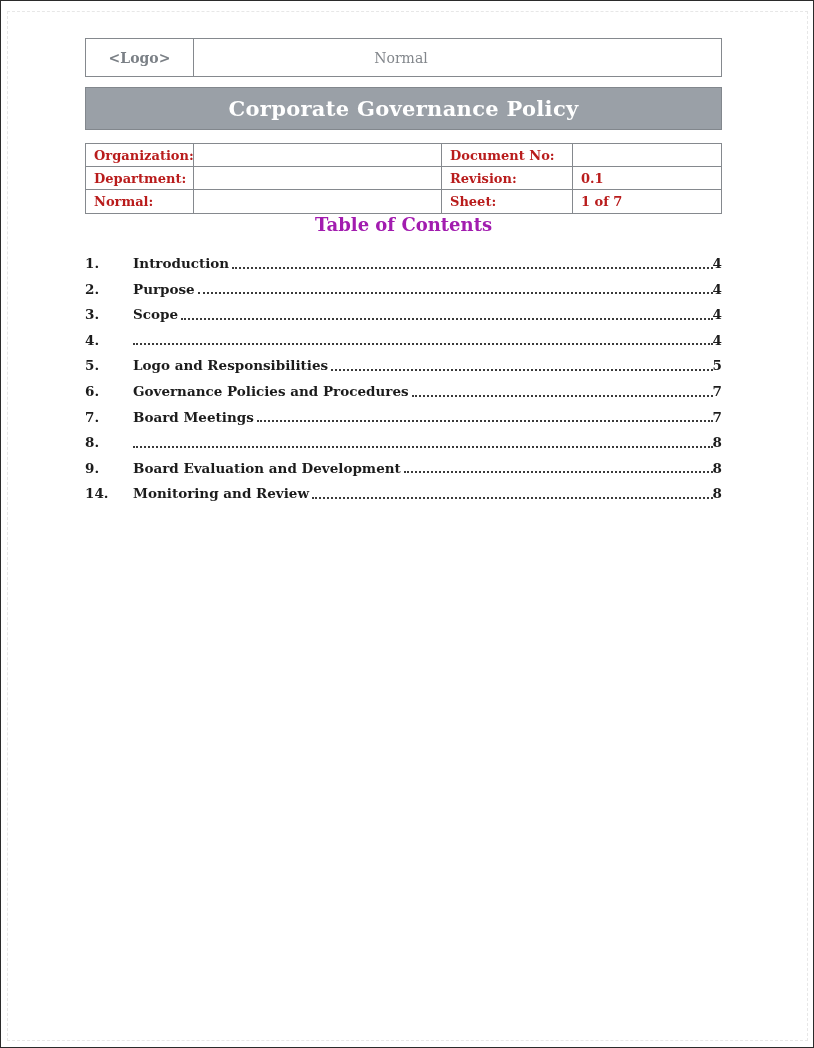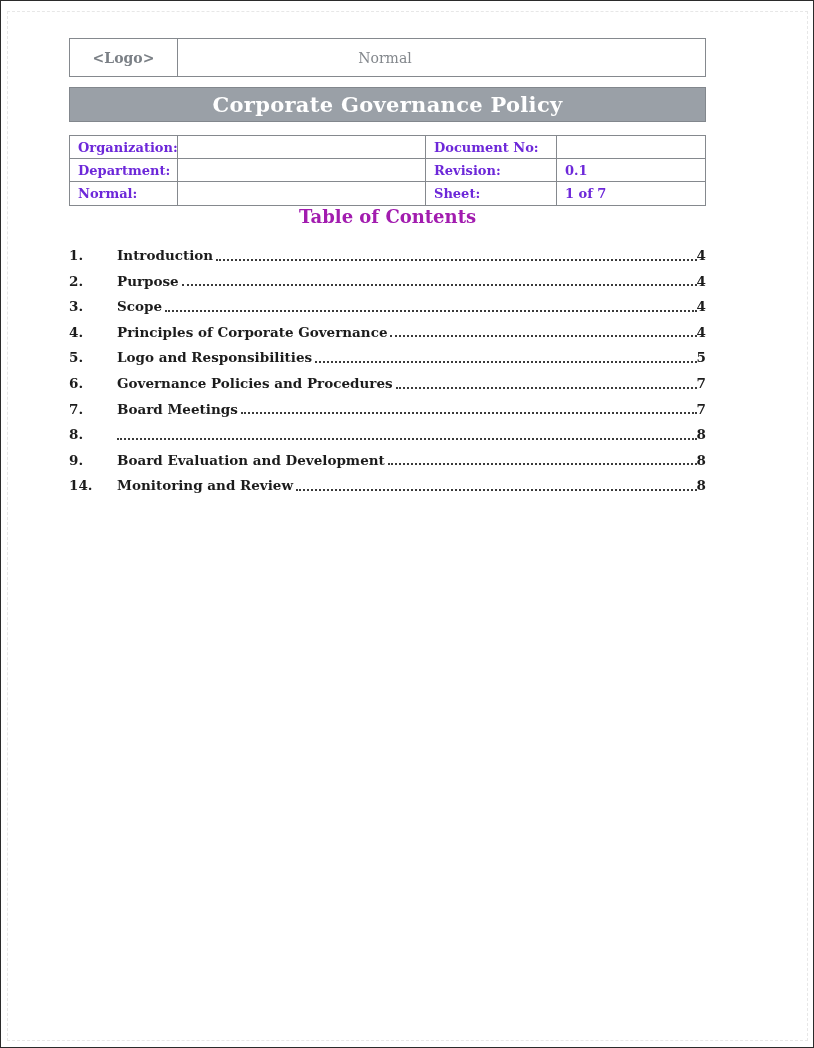--- a/index.html
+++ b/index.html
@@ -15,21 +15,21 @@
     overflow: hidden;
   }
   .inner-edge {
     position: absolute;
     left: 6px; right: 5px; top: 10px; bottom: 6px;
     border: 1px dashed #e7e7e7;
     pointer-events: none;
   }
   .content {
     position: absolute;
-    left: 68px;
+    left: 84px;
     top: 37px;
     width: 637px;
   }
 
   
   .header-table {
     display: grid;
     grid-template-columns: 108px 1fr 113px;
     border: 1px solid #85898e;
     background: #ffffff;
@@ -43,21 +43,21 @@
     color: #7b8086;
     font-size: 14px;
     font-weight: bold;
   }
   .h-cell:last-child { border-right: none; }
   .h-cell.normal { font-weight: normal; font-size: 14px; color: #83878c; text-align: right; }
 
   
   .banner {
     margin-top: 10px;
-    height: 35px;
+    height: 43px;
     background: #9aa0a7;
     border: 1px solid #82878d;
     color: #ffffff;
     display: flex;
     align-items: center;
     justify-content: center;
     font-size: 21px;
     font-weight: bold;
     letter-spacing: 0.3px;
   }
@@ -72,21 +72,21 @@
     grid-template-columns: 108px 248px 131px 1fr;
     height: 23px;
     border-bottom: 1px solid #85898e;
   }
   .meta-row:last-child { border-bottom: none; }
   .m-cell {
     display: flex;
     align-items: center;
     padding: 0 8px;
     border-right: 1px solid #85898e;
-    color: #6d28d9;
+    color: #b91c1c;
     font-size: 13px;
     font-weight: bold;
     overflow: hidden;
     white-space: nowrap;
   }
   .m-cell:last-child { border-right: none; }
 
   
   .toc-heading {
     text-align: center;
@@ -168,21 +168,20 @@
         <span class="toc-page">4</span>
       </li>
       <li class="toc-entry">
         <span class="toc-num">3.</span>
         <span class="toc-title">Scope</span>
         <span class="toc-leader"></span>
         <span class="toc-page">4</span>
       </li>
       <li class="toc-entry">
         <span class="toc-num">4.</span>
-        <span class="toc-title">Principles of Corporate Governance</span>
         <span class="toc-leader"></span>
         <span class="toc-page">4</span>
       </li>
       <li class="toc-entry">
         <span class="toc-num">5.</span>
         <span class="toc-title">Logo and Responsibilities</span>
         <span class="toc-leader"></span>
         <span class="toc-page">5</span>
       </li>
       <li class="toc-entry">

